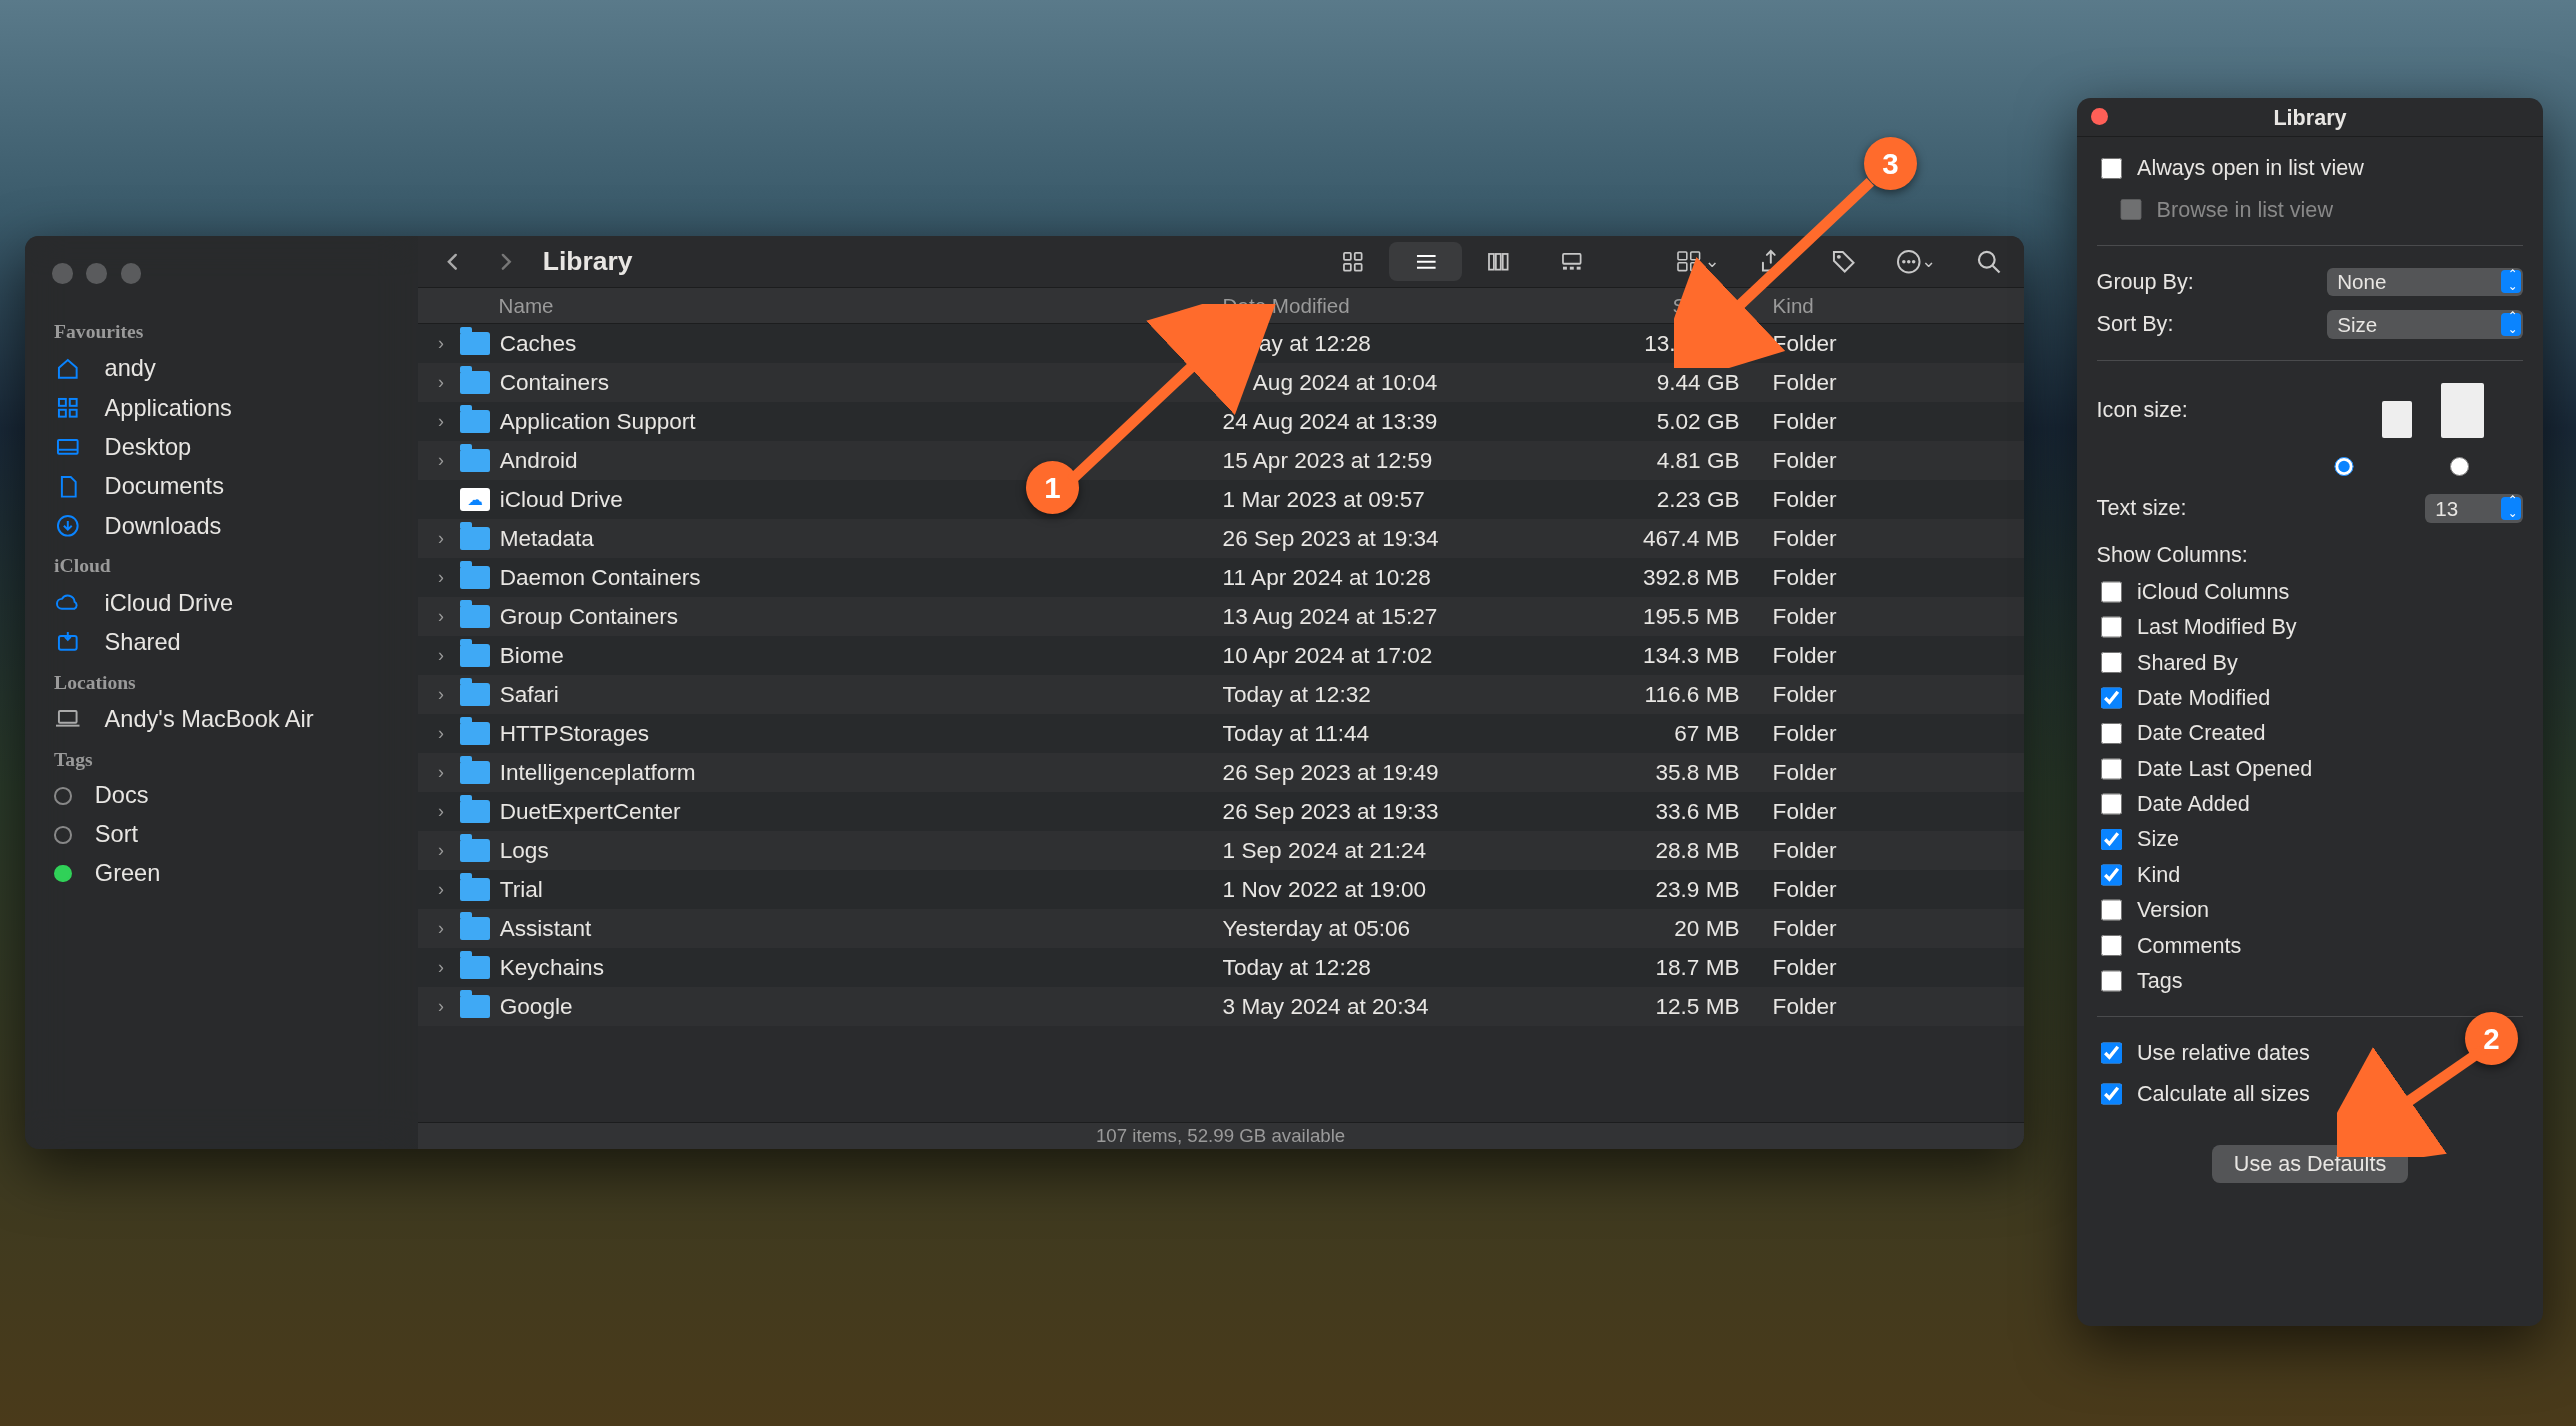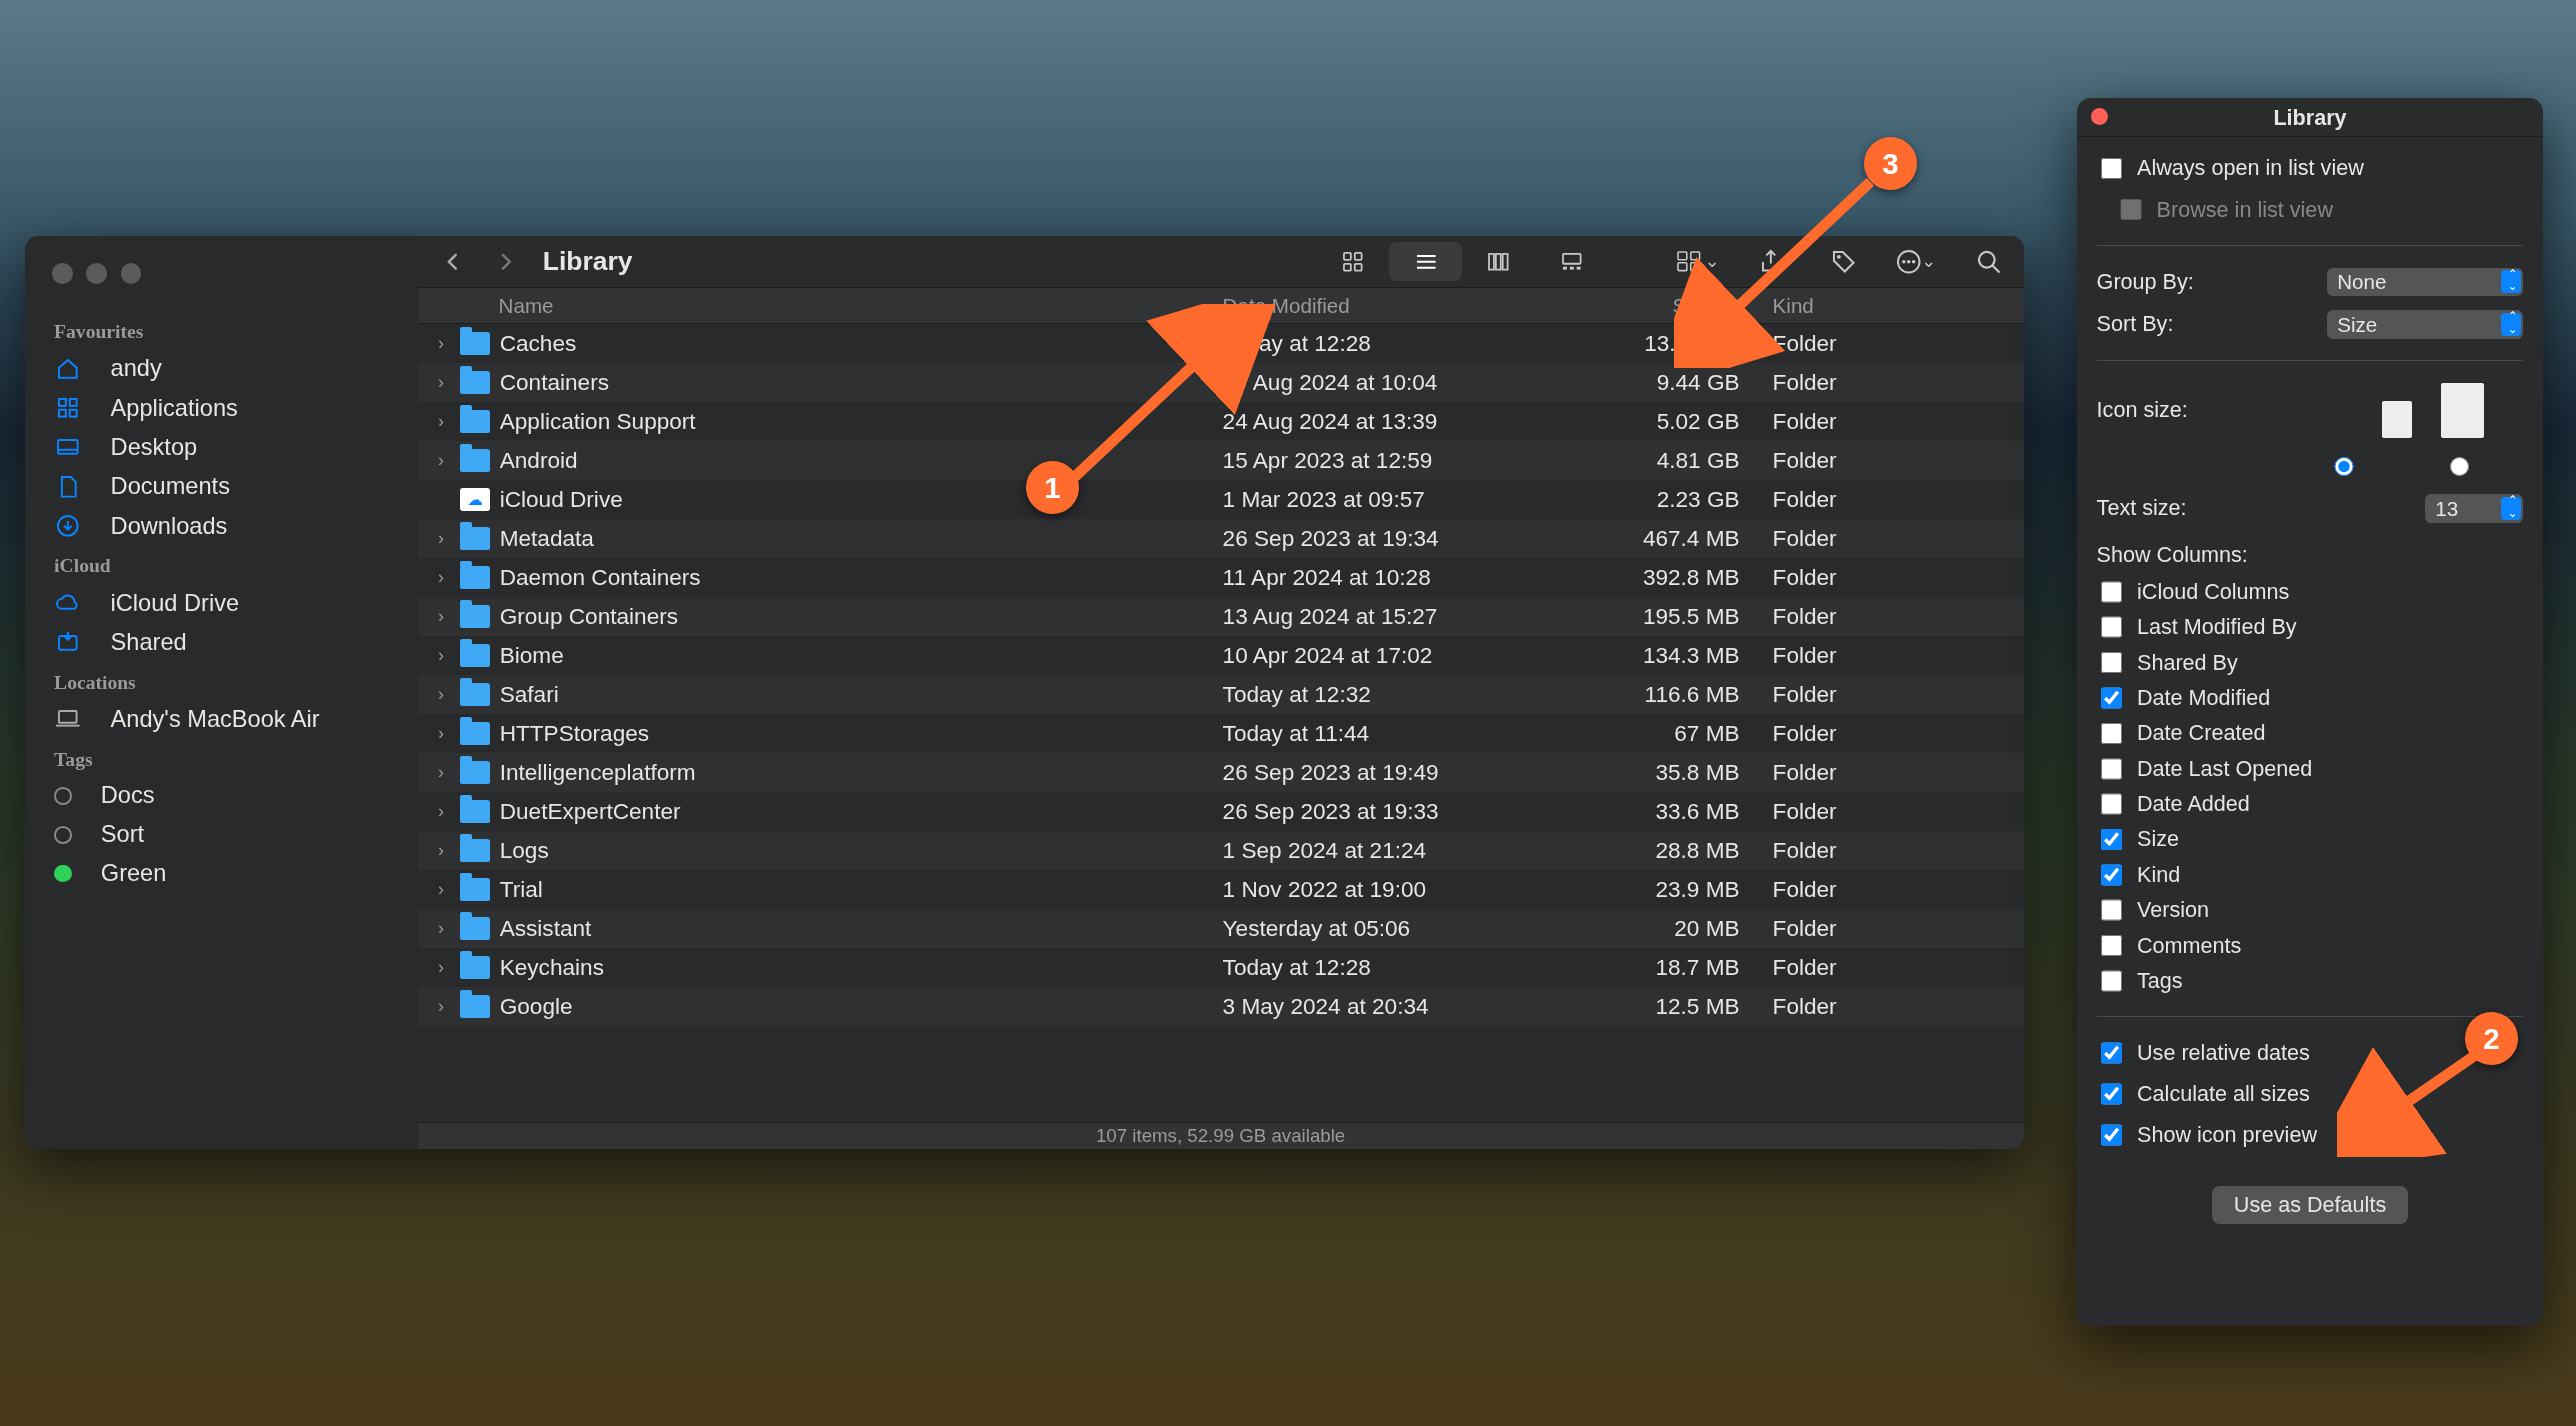--- a/index.html
+++ b/index.html
@@ -22,21 +22,21 @@
 
   .desktop{position:relative;width:2576px;height:1427px;}
 
   
   .finder{position:absolute;left:24.6px;top:236px;width:1999px;height:913px;
     background:var(--bg-panel);border-radius:13.7px;overflow:hidden;box-shadow:0 19.6px 59px rgba(0,0,0,.6);}
   .sidebar{position:absolute;left:0;top:0;width:393px;height:100%;background:rgba(40,41,43,.55);backdrop-filter:blur(19.6px);padding:19.6px 0 0 0;}
   .traffic{display:flex;gap:13.7px;padding:7.9px 0 27.5px 27.5px;}
   .traffic span{width:20.6px;height:20.6px;border-radius:50%;background:#5a5b5d;display:inline-block;}
   .sb-group-label{color:var(--text-dim);font-size:19.6px;font-weight:600;padding:9.8px 29.5px 5.9px;font-family:Liberation Serif, serif;}
-  .sb-item{display:flex;align-items:center;gap:29px;padding:5.9px 29.5px;font-size:23.6px;color:var(--text);}
+  .sb-item{display:flex;align-items:center;gap:23px;padding:5.9px 29.5px;font-size:23.6px;color:var(--text);}
   .sb-item .ico{width:27.5px;height:27.5px;display:flex;align-items:center;justify-content:center;color:var(--accent);}
   .tag-dot{width:17.7px;height:17.7px;border-radius:50%;border:2px solid #888;}
 
   .main{position:absolute;left:393px;top:0;right:0;height:100%;background:var(--bg-panel);}
   .toolbar{height:51px;display:flex;align-items:center;padding:0 13.7px;gap:9.8px;}
   .tb-btn{width:43px;height:35px;display:flex;align-items:center;justify-content:center;color:#c8c8c8;}
   .tb-title{font-size:26.5px;font-weight:600;color:var(--text);margin:0 23.6px 0 5.9px;}
   .view-seg{display:flex;background:transparent;border-radius:7.9px;overflow:hidden;margin-left:auto;}
   .view-seg .seg{width:73px;height:39px;display:flex;align-items:center;justify-content:center;color:#c8c8c8;}
   .view-seg .seg.active{background:var(--bg-panel3);border-radius:7.9px;}
@@ -571,24 +571,20 @@
         </div>
       <div class="divider"></div>
       <label class="opt-row">
           <input type="checkbox" checked="" style="">
           <span>Use relative dates</span>
         </label>
       <label class="opt-row">
           <input type="checkbox" checked="" style="">
           <span>Calculate all sizes</span>
         </label>
-      <label class="opt-row">
-          <input type="checkbox" checked="" style="">
-          <span>Show icon preview</span>
-        </label>
       <button class="defaults">Use as Defaults</button>
     </div>
   </div>
 
   <div class="badge" style="left:1026px;top:461px">1</div>
   <div class="badge" style="left:2465px;top:1012px">2</div>
   <div class="badge" style="left:1864px;top:137px">3</div>
 
   <svg class="arrow" style="left:1056px;top:304px" width="226" height="196" viewBox="0 0 230 200">
     <defs>

